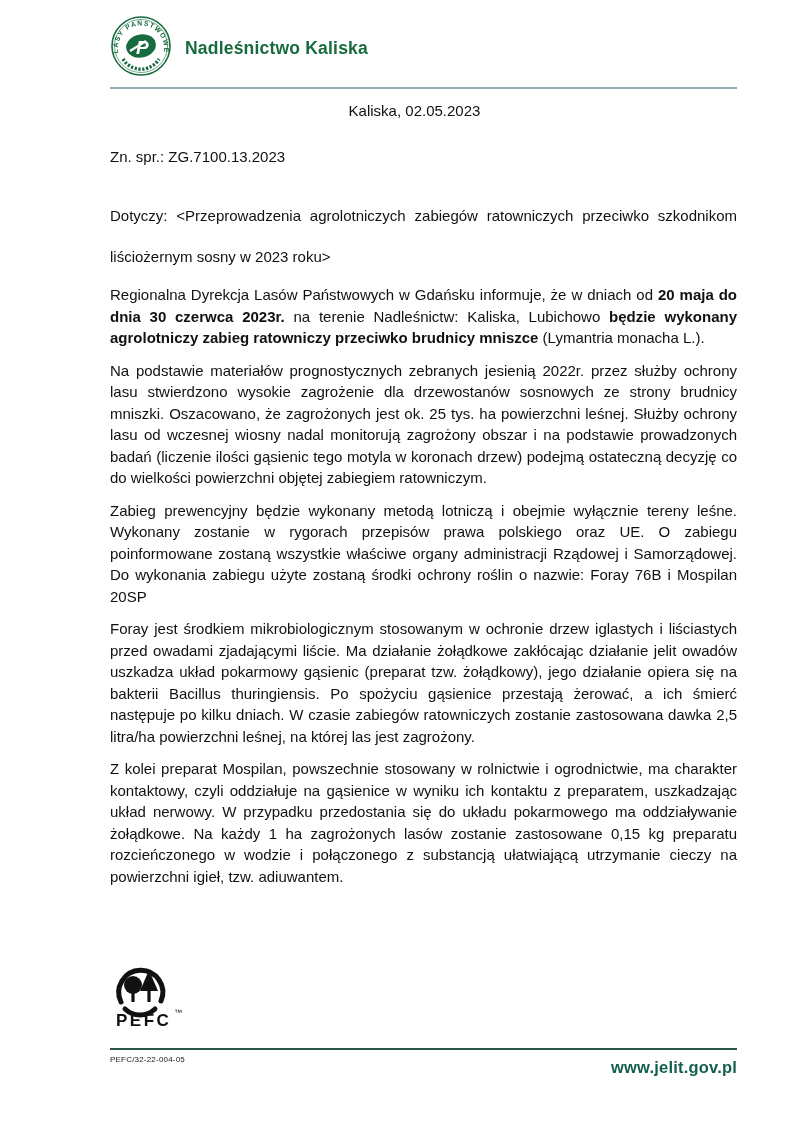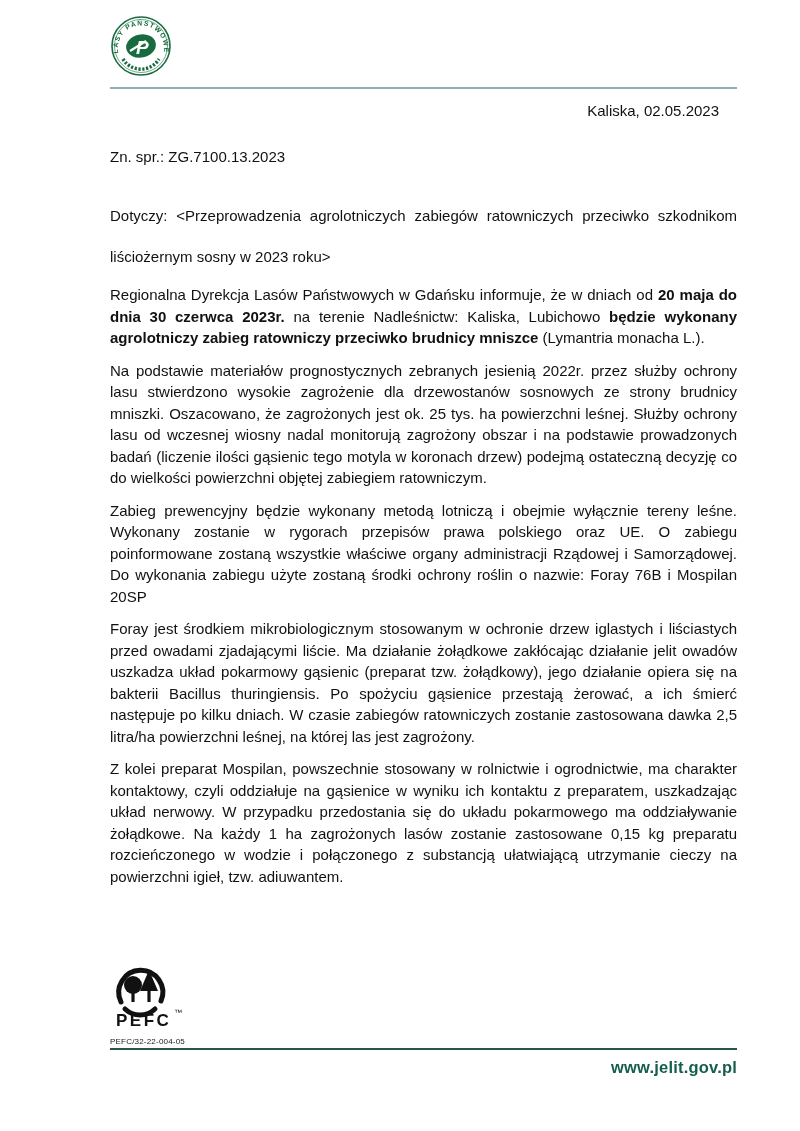--- a/index.html
+++ b/index.html
@@ -4,28 +4,28 @@
 <style>
   html,body{margin:0;padding:0;}
   body{
     width:800px;height:1131px;position:relative;background:#ffffff;
     font-family:"Liberation Sans", sans-serif;color:#111;overflow:hidden;
   }
   #page{position:absolute;left:110px;top:0;width:627px;}
   .brand-row{display:flex;align-items:center;gap:13px;margin-top:16px;height:64px;}
   .brand-title{font-size:17.5px;font-weight:bold;color:#176b3e;letter-spacing:.2px;}
   .rule-top{border:none;border-top:2px solid #8fb0b2;margin:7px 0 0 0;}
-  .date-line{margin-top:13px;text-align:right;padding-right:18px;font-size:15px;}
+  .date-line{margin-top:13px;text-align:center;padding-right:18px;font-size:15px;}
   .case-line{margin-top:29px;font-size:15px;}
   .recipients{margin-top:34px;text-align:right;padding-right:52px;font-size:15px;font-weight:bold;}
   .subject{margin-top:30px;font-size:15px;text-align:justify;line-height:41px;}
   .paragraphs{margin-top:7px;}
   .paragraphs p{font-size:15px;line-height:21.5px;text-align:justify;margin:0 0 11px 0;}
   .pefc-block{position:absolute;left:110px;top:960px;width:110px;}
-  .pefc-cert{font-size:8px;color:#222;margin-top:1px;letter-spacing:.2px;}
+  .pefc-cert{font-size:8px;color:#222;margin-top:19px;letter-spacing:.2px;}
   .footer-rule{position:absolute;left:110px;top:1048px;width:627px;border:none;border-top:2px solid #2a554b;margin:0;}
   .footer-text{position:absolute;left:110px;top:1056px;font-size:12px;line-height:15.5px;color:#1c1c1c;}
   .website{position:absolute;right:63px;top:1058px;font-size:16.5px;font-weight:bold;color:#155e4d;letter-spacing:.2px;}
   svg text{font-family:"Liberation Sans", sans-serif;}
 </style>
 </head>
 <body>
 
 <div id="page">
 
@@ -39,20 +39,21 @@
         <circle cx="31" cy="31" r="26.5" fill="none" stroke="#176b3e" stroke-width="0.6"></circle>
         <text font-size="6.8" font-weight="bold" fill="#176b3e" letter-spacing="1.2">
           <textPath href="#sealArc" startOffset="50%" text-anchor="middle">LASY PAŃSTWOWE</textPath>
         </text>
         <path d="M 13,44 A 21,21 0 0 0 49,44" fill="none" stroke="#176b3e" stroke-width="3.4" stroke-dasharray="2.2,1.6"></path>
         <ellipse cx="31" cy="31" rx="15" ry="11.5" fill="#176b3e" transform="rotate(-12 31 31)"></ellipse>
         <text x="26" y="39" font-size="19" font-weight="bold" font-style="italic" fill="#ffffff">P</text>
         <path d="M 20,36 L 36,26" stroke="#ffffff" stroke-width="2.2"></path>
       </svg>
     </span>
+    <span class="brand-title">Nadleśnictwo Kaliska</span>
   </div>
 
   <hr class="rule-top">
 
   <div class="date-line">Kaliska, 02.05.2023</div>
 
   <div class="case-line">Zn. spr.: ZG.7100.13.2023</div>
 
 
   <div class="subject">Dotyczy: &lt;Przeprowadzenia agrolotniczych zabiegów ratowniczych przeciwko szkodnikom liściożernym sosny w 2023 roku&gt;</div>

